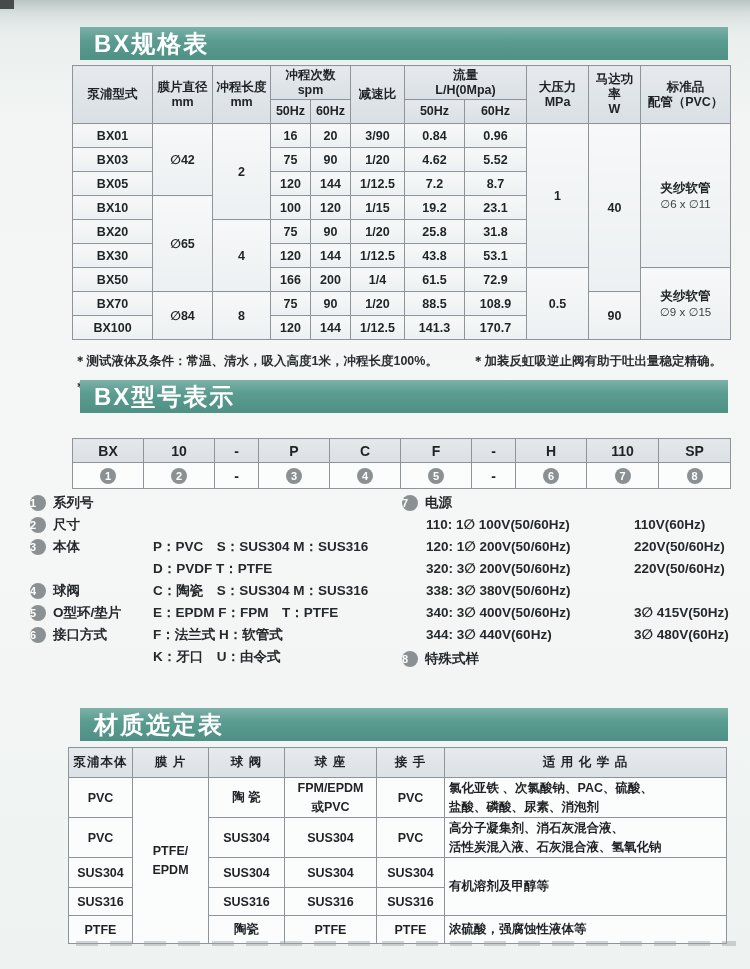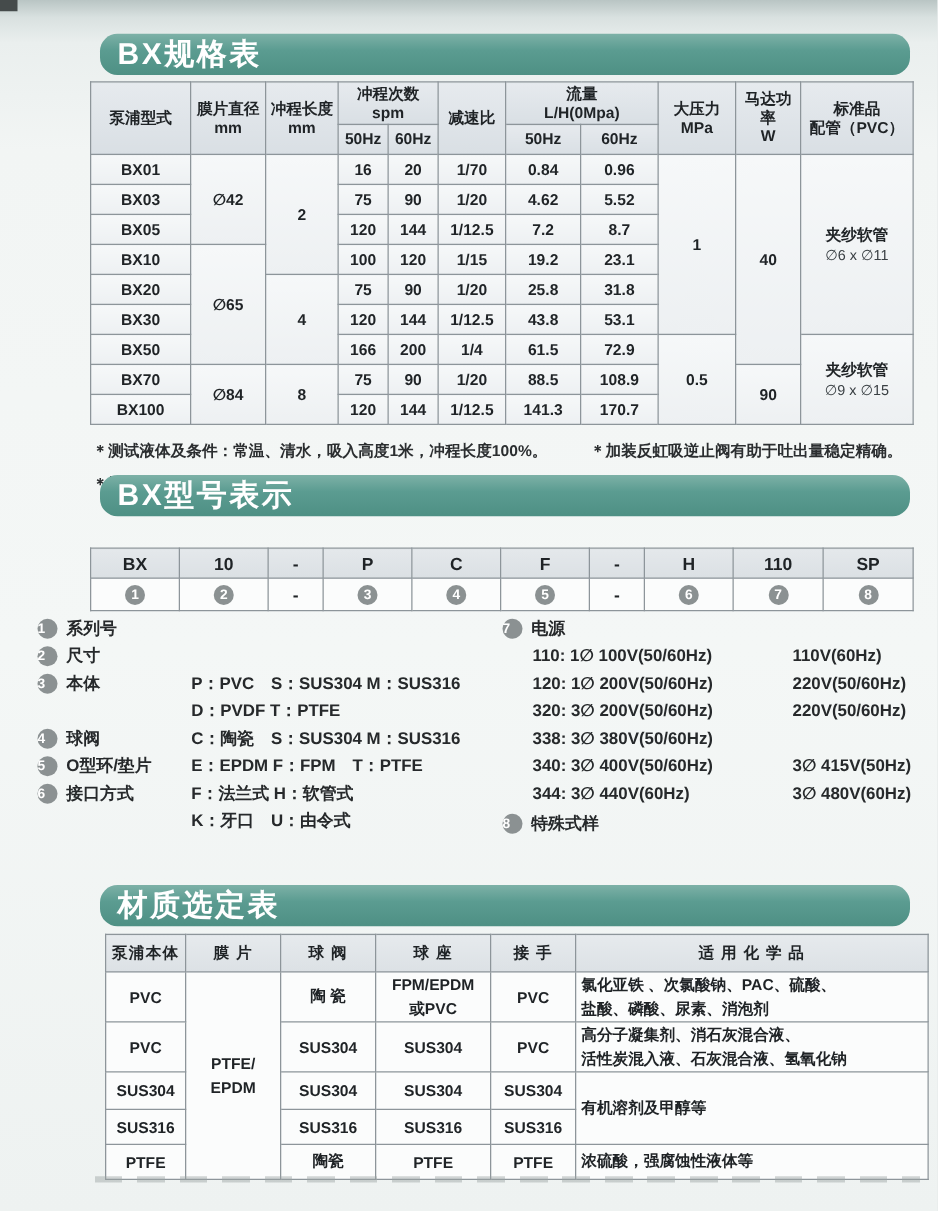--- a/index.html
+++ b/index.html
@@ -7,21 +7,21 @@
     position:relative;width:750px;height:969px;overflow:hidden;
     font-family:"Liberation Sans","DejaVu Sans",sans-serif;
     background:linear-gradient(180deg,#b9c5c4 0px,#d9e1e0 14px,#eaefee 34px,#f2f5f4 120px,#f4f7f6 520px,#eef2f1 969px);
     color:#1f2326;
   }
   .corner{position:absolute;left:0;top:0;width:14px;height:9px;background:#454b4b;}
   .band{
     position:absolute;left:80px;width:648px;height:33px;
     background:linear-gradient(180deg,#7db1a7 0%,#5b9c91 40%,#4e9084 100%);
     color:#ffffff;font-weight:bold;font-size:24px;line-height:33px;
-    padding-left:14px;box-sizing:border-box;letter-spacing:2px;border-radius:14px;
+    padding-left:14px;box-sizing:border-box;letter-spacing:2px;
   }
   table{border-collapse:collapse;table-layout:fixed;}
   td,th{border:1px solid #8d959a;text-align:center;vertical-align:middle;padding:0 2px;box-sizing:border-box;}
   
   .spec{position:absolute;left:72px;top:65px;width:658px;font-size:12.5px;font-weight:600;}
   .spec thead td{background:linear-gradient(180deg,#e6eaee,#d9dfe4);line-height:1.2;}
   .spec tbody td{background:linear-gradient(180deg,#f6f8f9,#edf0f2);}
   .spec .sub{height:24px;}
   .spec .h1{height:34px;}
   .spec tbody tr{height:24px;}
@@ -46,21 +46,21 @@
   .leg-left{width:372px;}
   .leg-right{width:334px;}
   .leg-item{display:flex;align-items:flex-start;line-height:22px;margin-bottom:0;}
   .leg-item .badge{margin-top:3px;margin-right:7px;flex:none;}
   .leg-label{flex:none;width:100px;}
   .leg-vals div{line-height:22px;}
   .pow-line{display:flex;line-height:22px;margin-left:24px;}
   .pow-a{width:208px;flex:none;}
   .leg-sub{margin-left:30px;line-height:22px;}
   
-  .mat{position:absolute;left:84px;top:747px;width:658px;font-size:12.5px;font-weight:600;}
+  .mat{position:absolute;left:68px;top:747px;width:658px;font-size:12.5px;font-weight:600;}
   .mat thead td{background:linear-gradient(180deg,#e6eaed,#dce1e5);height:30px;letter-spacing:1px;}
   .mat tbody td{background:#fbfcfc;}
   .mat .rr1{height:40px;}
   .mat .rr2{height:40px;}
   .mat .rr3{height:30px;}
   .mat .rr4{height:28px;}
   .mat .rr5{height:28px;}
   .pre{white-space:pre-line;line-height:1.45;}
   .chem{text-align:left;padding-left:4px;}
   
@@ -137,21 +137,21 @@
         <td>60Hz</td>
       </tr>
     </thead>
     <tbody>
       <tr>
         <td>BX01</td>
         <td rowspan="3">∅42</td>
         <td rowspan="4">2</td>
         <td>16</td>
         <td>20</td>
-        <td>1/70</td>
+        <td>3/90</td>
         <td>0.84</td>
         <td>0.96</td>
         <td rowspan="6">1</td>
         <td rowspan="7">40</td>
         <td rowspan="6">
           <span class="pipe-name">夹纱软管</span>
           <span class="pipe-size">∅6 x ∅11</span>
         </td>
       </tr>
       <tr>

